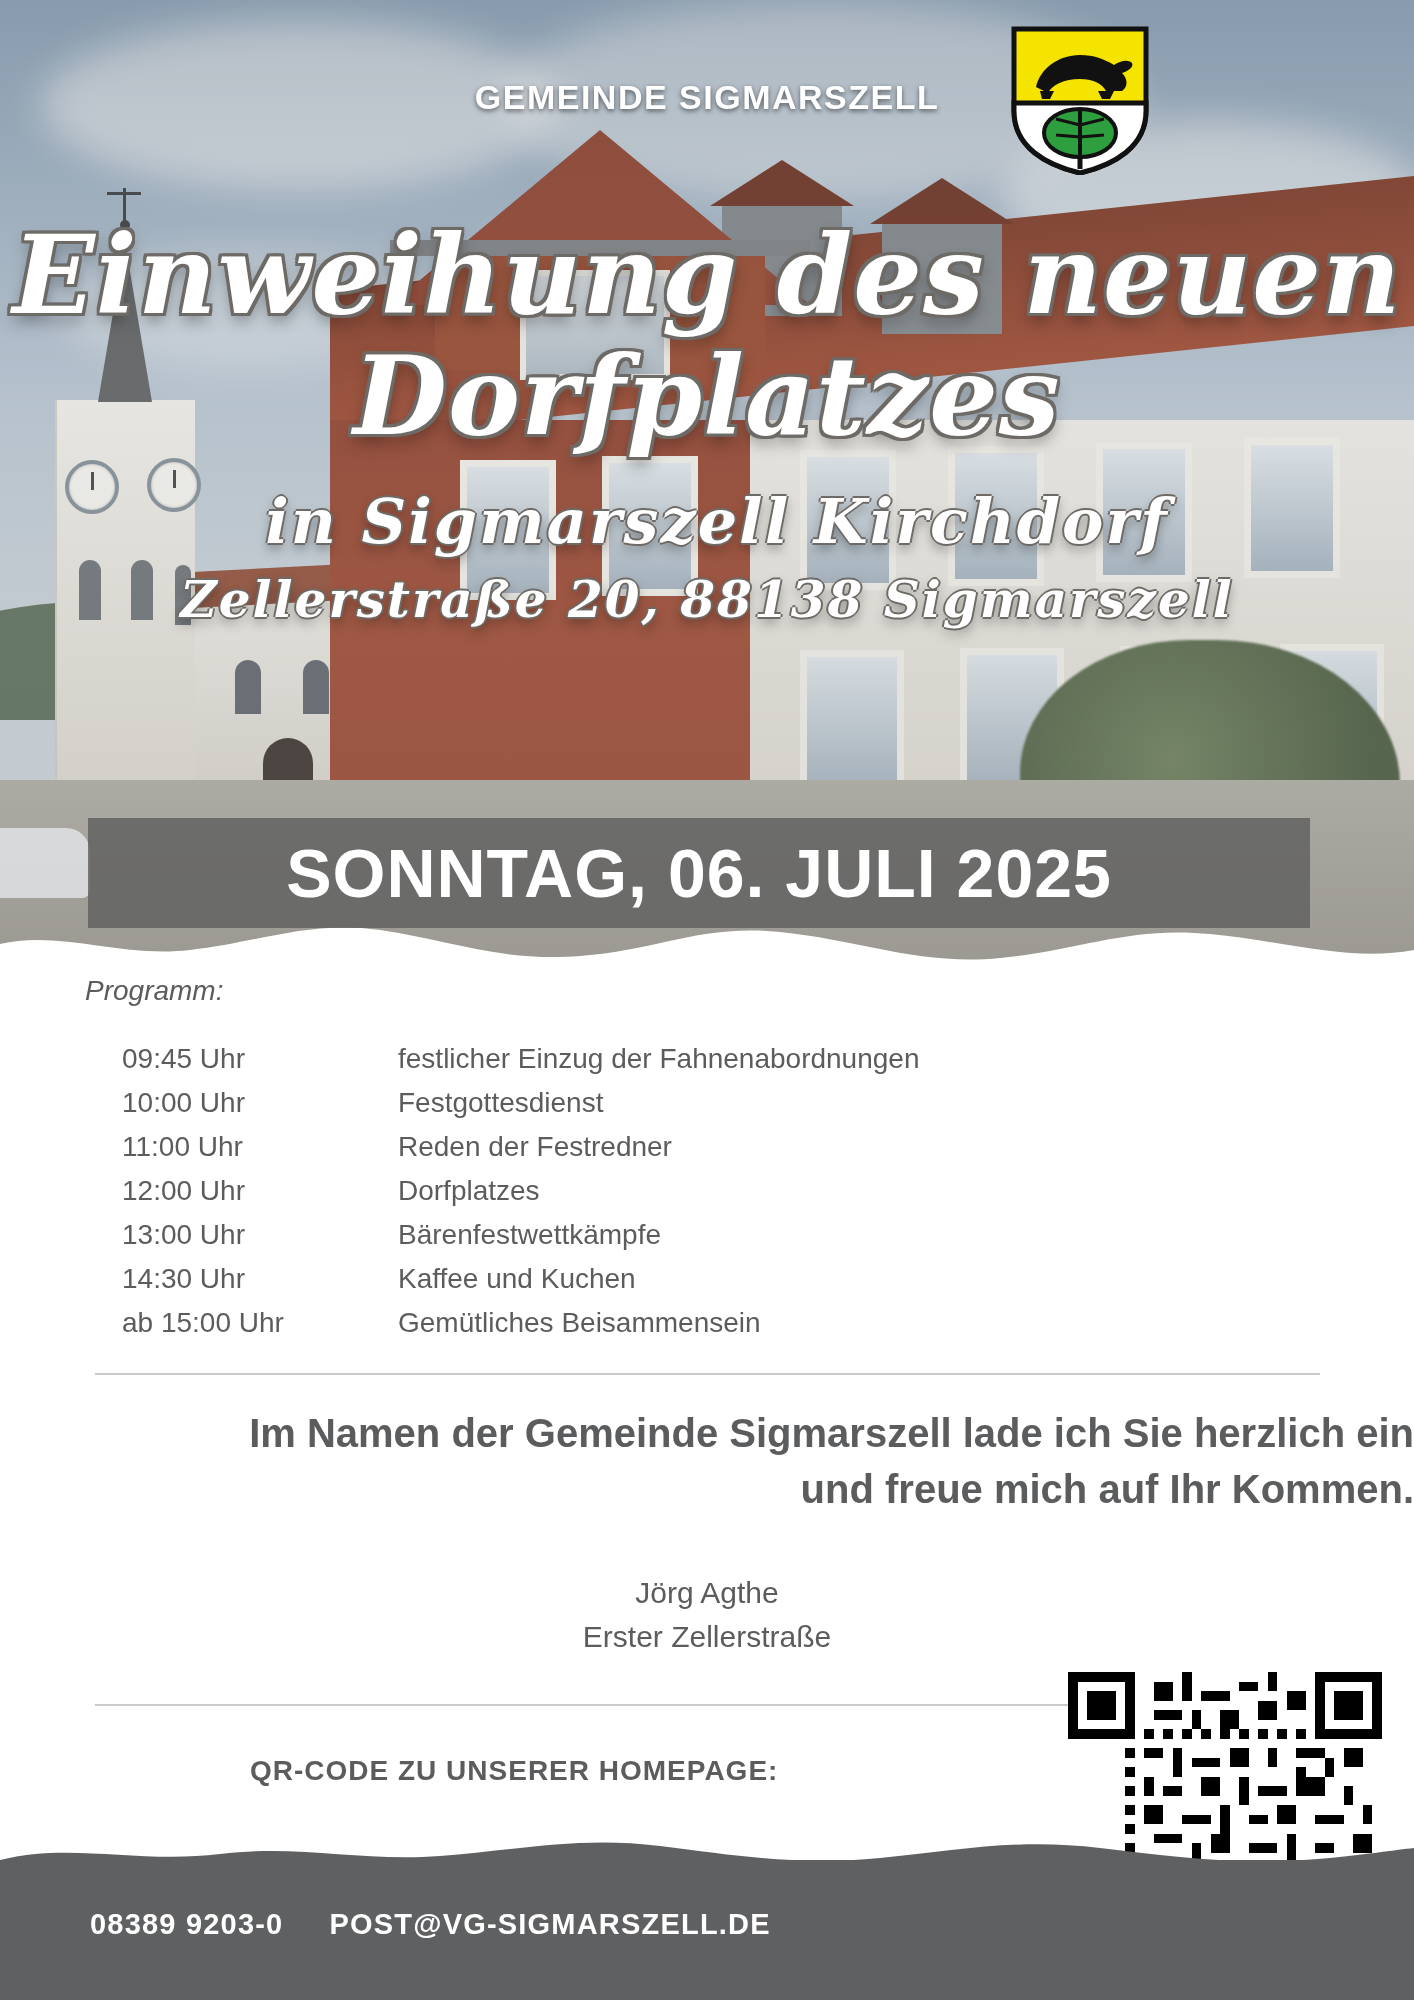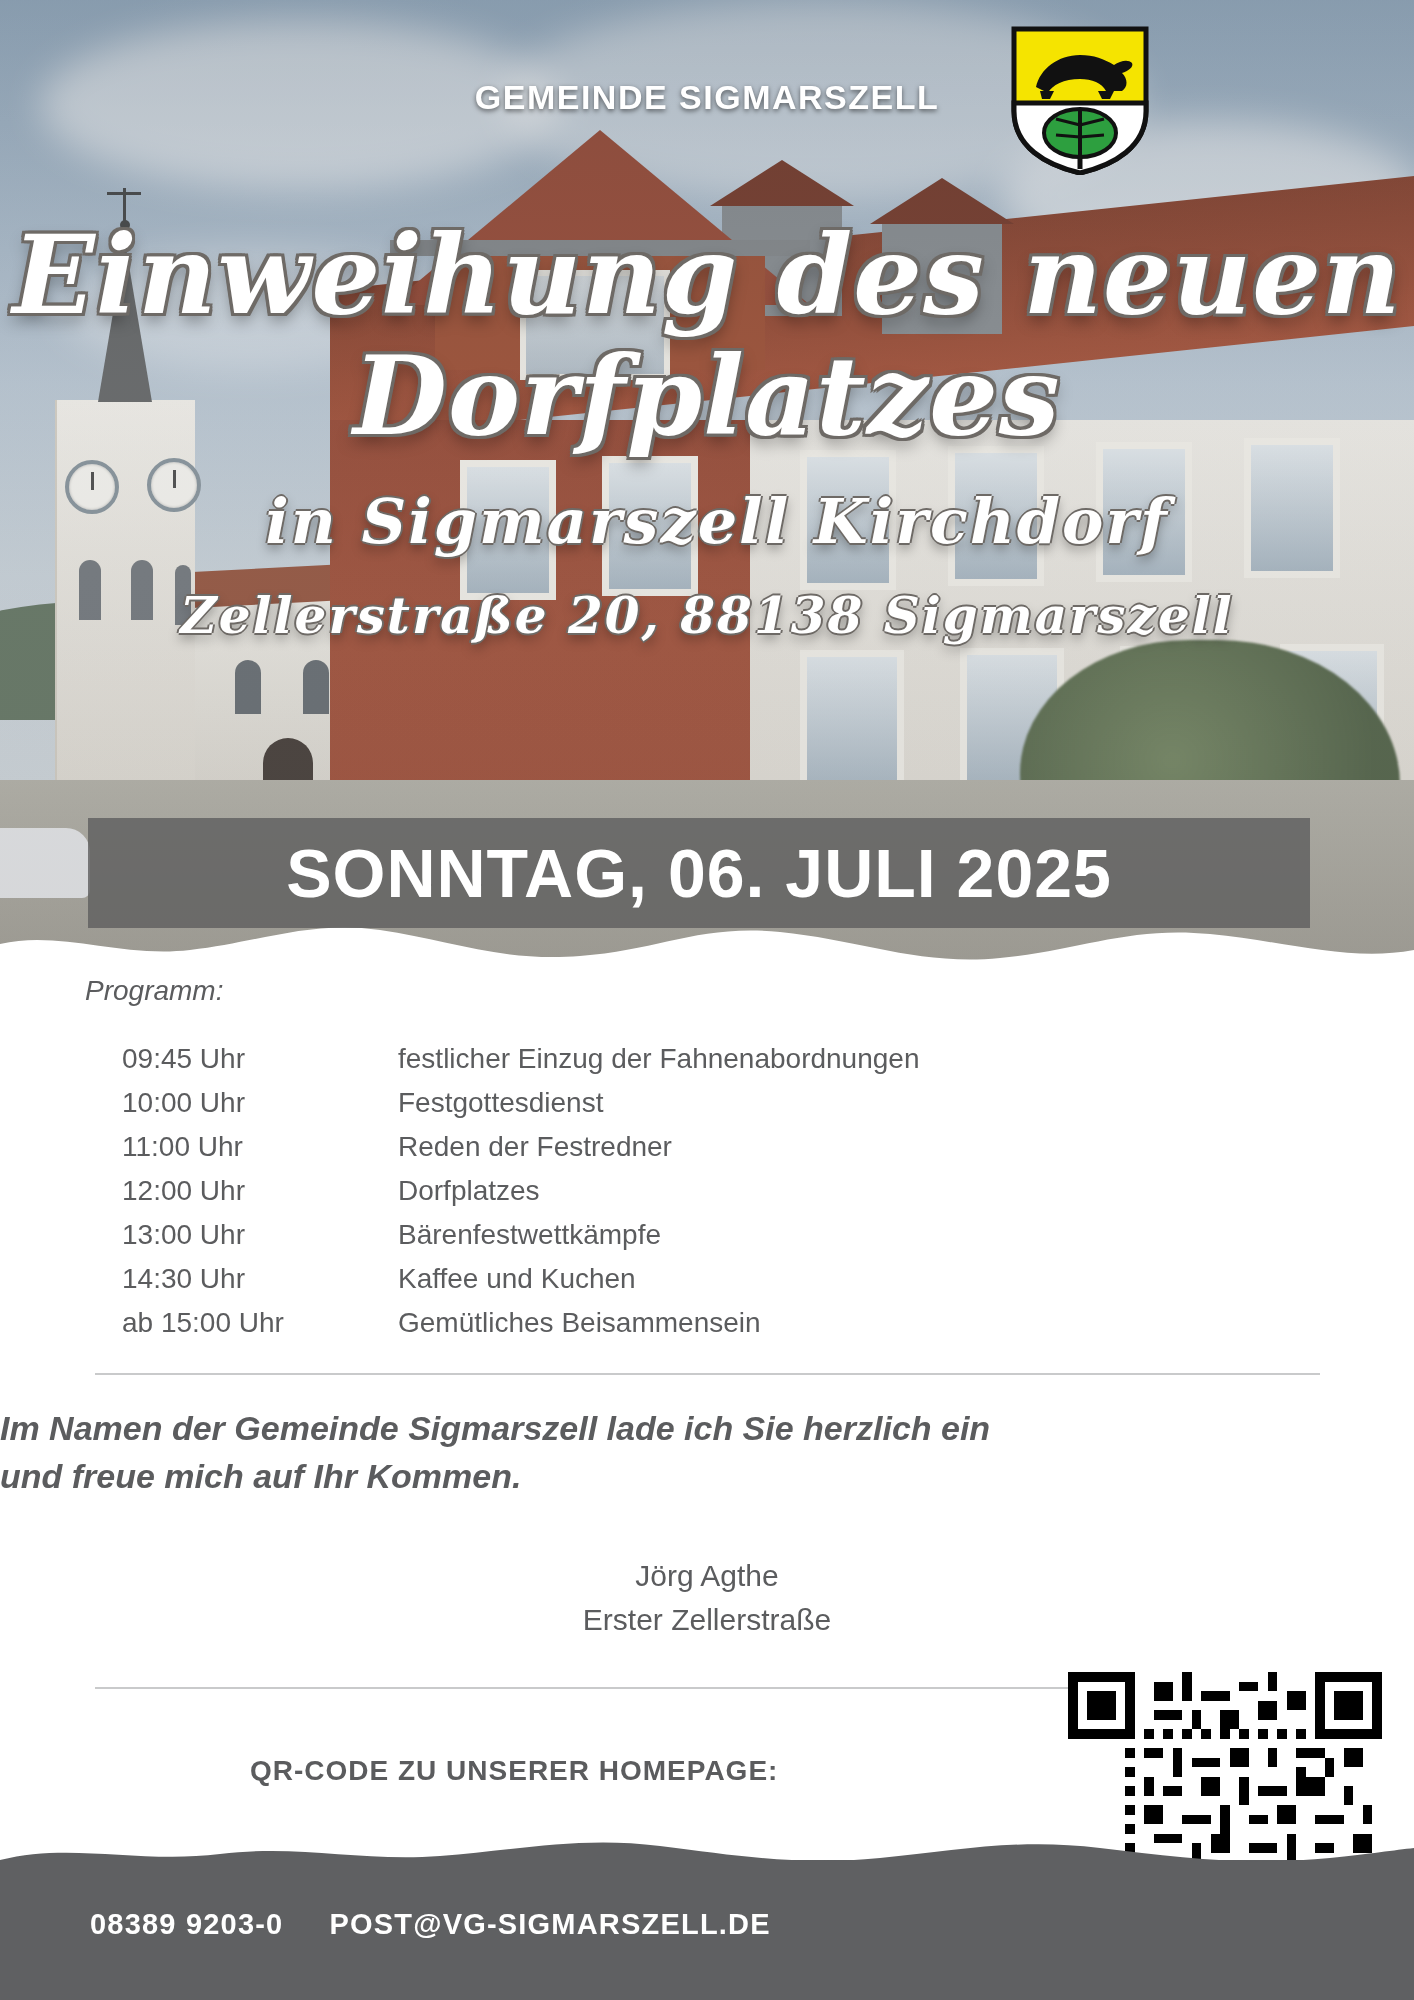--- a/index.html
+++ b/index.html
@@ -287,21 +287,21 @@
     font-style: italic;
     font-weight: bold;
     font-size: 62px;
     letter-spacing: 2px;
     text-shadow:
       -2px 0 0 #6e6a66, 2px 0 0 #6e6a66, 0 -2px 0 #6e6a66, 0 2px 0 #6e6a66,
       0 6px 12px rgba(0,0,0,.35);
     padding-left: 20px;
   }
   .subtitle-2 {
-    margin-top: 28px;
+    margin-top: 12px;
     font-family: "DejaVu Serif", serif;
     font-style: italic;
     font-weight: bold;
     font-size: 50px;
     letter-spacing: 2px;
     text-shadow:
       -2px 0 0 #6e6a66, 2px 0 0 #6e6a66, 0 -2px 0 #6e6a66, 0 2px 0 #6e6a66,
       0 6px 12px rgba(0,0,0,.35);
   }
 
@@ -360,26 +360,25 @@
   .program-table td.desc { padding-left: 6px; }
 
   .divider {
     margin: 28px auto 0;
     width: 1225px;
     height: 2px;
     background: #c9cacb;
   }
   .invite {
     margin-top: 30px;
-    text-align: left;
-    font-size: 34px;
+    text-align: right;
+    font-size: 40px;
     font-weight: bold;
     line-height: 1.4;
     color: #5b5c5e;
-    font-style: italic;
   }
   .signature {
     margin-top: 54px;
     text-align: center;
     font-size: 30px;
     font-weight: normal;
     line-height: 1.45;
     color: #5b5c5e;
   }
   .divider2 {

